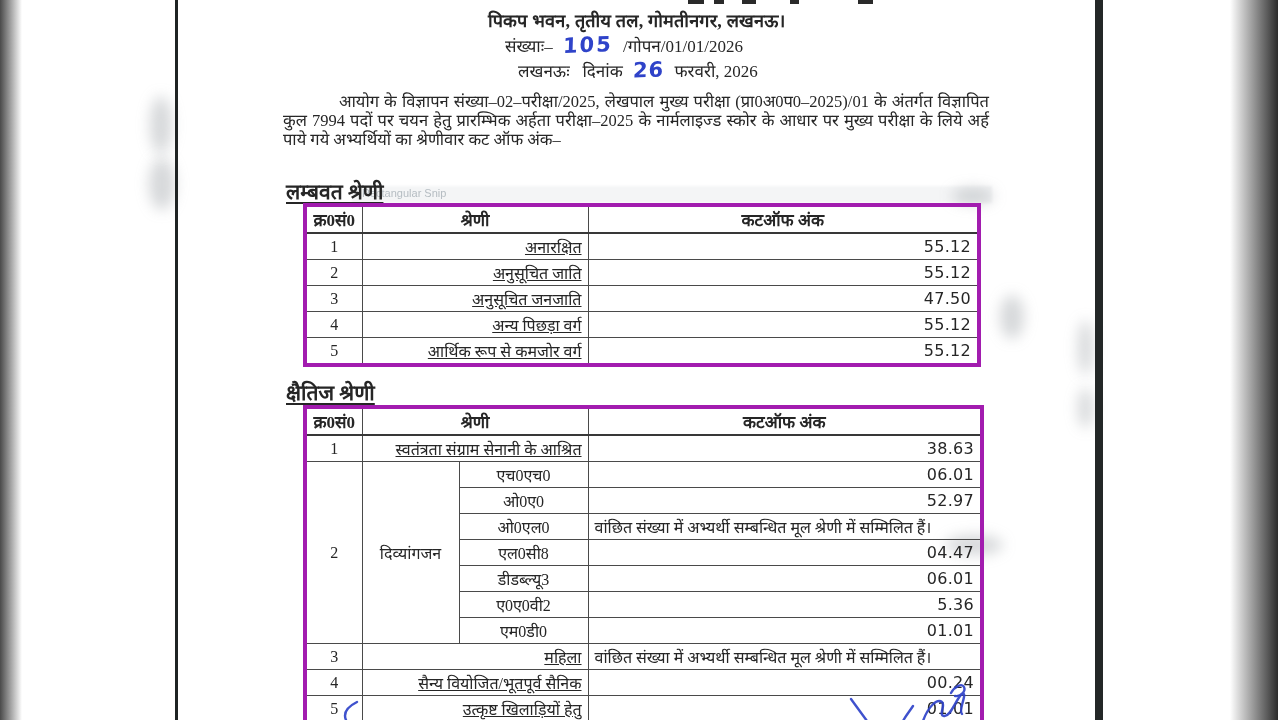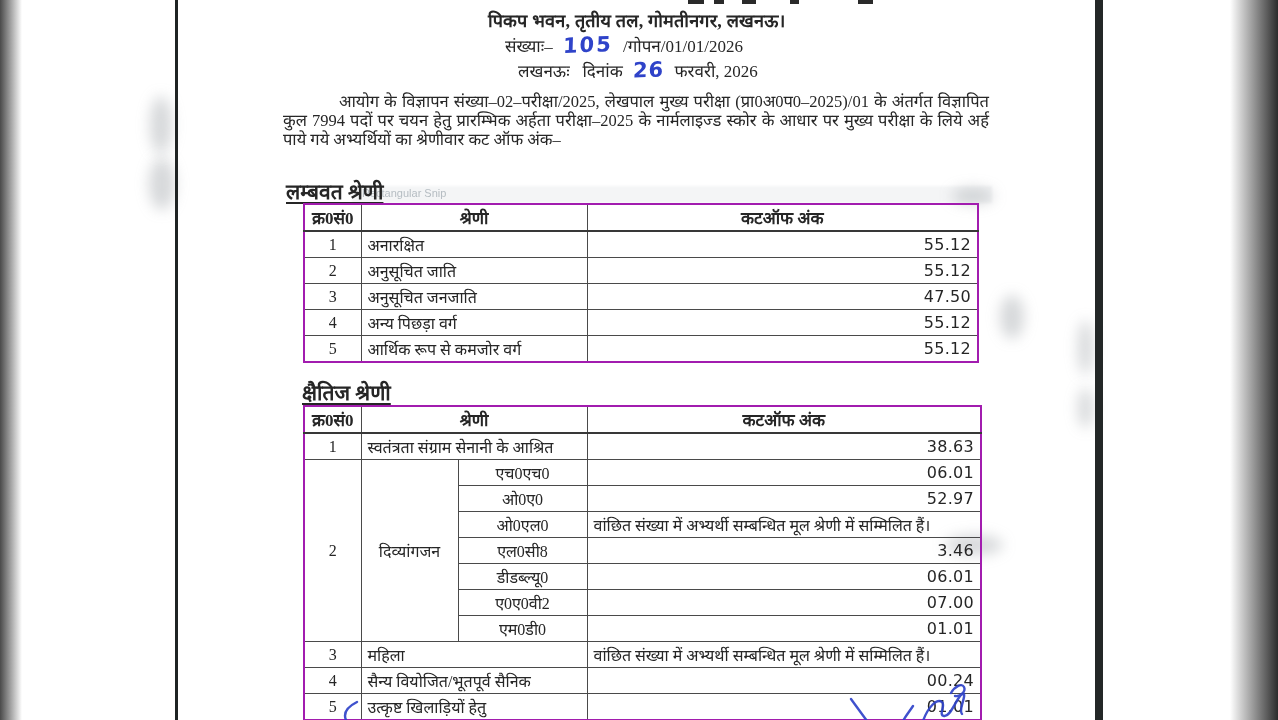--- a/index.html
+++ b/index.html
@@ -27,36 +27,36 @@
   .date-line{position:absolute;left:518px;top:58px;font-size:17px;}
   .hand{font-size:21px;font-weight:bold;color:#2f43c9;display:inline-block;transform:rotate(-2deg) skewX(-4deg);
         font-family:"DejaVu Sans",sans-serif;letter-spacing:2px;padding:0 6px;}
   .date-line .hand{letter-spacing:1px;}
   
   .para{position:absolute;left:283px;top:92px;width:706px;font-size:16.5px;line-height:19px;
         text-align:justify;text-indent:56px;}
   
   .sec-h{position:absolute;font-size:21px;font-weight:bold;text-decoration:underline;text-underline-offset:3px;}
   .sec-h.v{left:286px;top:177px;}
-  .sec-h.h{left:302px;top:378px;text-align:right;}
+  .sec-h.h{left:286px;top:378px;text-align:right;}
   
   .snip-band{position:absolute;left:352px;top:186px;width:640px;height:17px;
     background:rgba(206,211,215,.22);filter:blur(1px);z-index:0;}
   .snip-text{position:absolute;left:362px;top:187px;font-size:11px;
     font-family:"Liberation Sans","DejaVu Sans",sans-serif;color:rgba(130,142,152,.55);z-index:0;}
   
   table.doc{position:absolute;border-collapse:collapse;table-layout:fixed;
-    border:2px solid #a21caf;background:transparent;z-index:2;}
+    border:4px solid #a21caf;background:transparent;z-index:2;}
   table.doc th,table.doc td{border:1px solid #4a4a4a;padding:0 6px;font-size:16px;
     height:25px;overflow:hidden;}
   table.doc th{font-weight:bold;font-size:17px;border-bottom:2px solid #383838;}
   table.t1{left:303px;top:203px;width:676px;}
   table.t2{left:303px;top:405px;width:679px;}
   td.c,th.c{text-align:center;}
-  td.l{text-align:left;padding-left:12px;}
+  td.l{text-align:right;padding-left:12px;text-decoration:underline;}
   td.num{text-align:right;font-family:"DejaVu Sans",sans-serif;font-size:14.5px;letter-spacing:.3px;}
   td.note{text-align:left;font-size:14.5px;white-space:nowrap;padding:0 2px;}
   
   .pen{position:absolute;left:0;top:0;z-index:7;pointer-events:none;}
 </style>
 </head>
 <body>
 
 <div class="stage">
 
@@ -170,29 +170,29 @@
     <tr>
       <td class="c">ओ0ए0</td>
       <td class="num">52.97</td>
     </tr>
     <tr>
       <td class="c">ओ0एल0</td>
       <td class="note">वांछित संख्या में अभ्यर्थी सम्बन्धित मूल श्रेणी में सम्मिलित हैं।</td>
     </tr>
     <tr>
       <td class="c">एल0सी8</td>
-      <td class="num">3.46</td>
-    </tr>
-    <tr>
-      <td class="c">डीडब्ल्यू0</td>
+      <td class="num">04.47</td>
+    </tr>
+    <tr>
+      <td class="c">डीडब्ल्यू3</td>
       <td class="num">06.01</td>
     </tr>
     <tr>
       <td class="c">ए0ए0वी2</td>
-      <td class="num">07.00</td>
+      <td class="num">5.36</td>
     </tr>
     <tr>
       <td class="c">एम0डी0</td>
       <td class="num">01.01</td>
     </tr>
     <tr>
       <td class="c">3</td>
       <td class="l" colspan="2">महिला</td>
       <td class="note">वांछित संख्या में अभ्यर्थी सम्बन्धित मूल श्रेणी में सम्मिलित हैं।</td>
     </tr>

